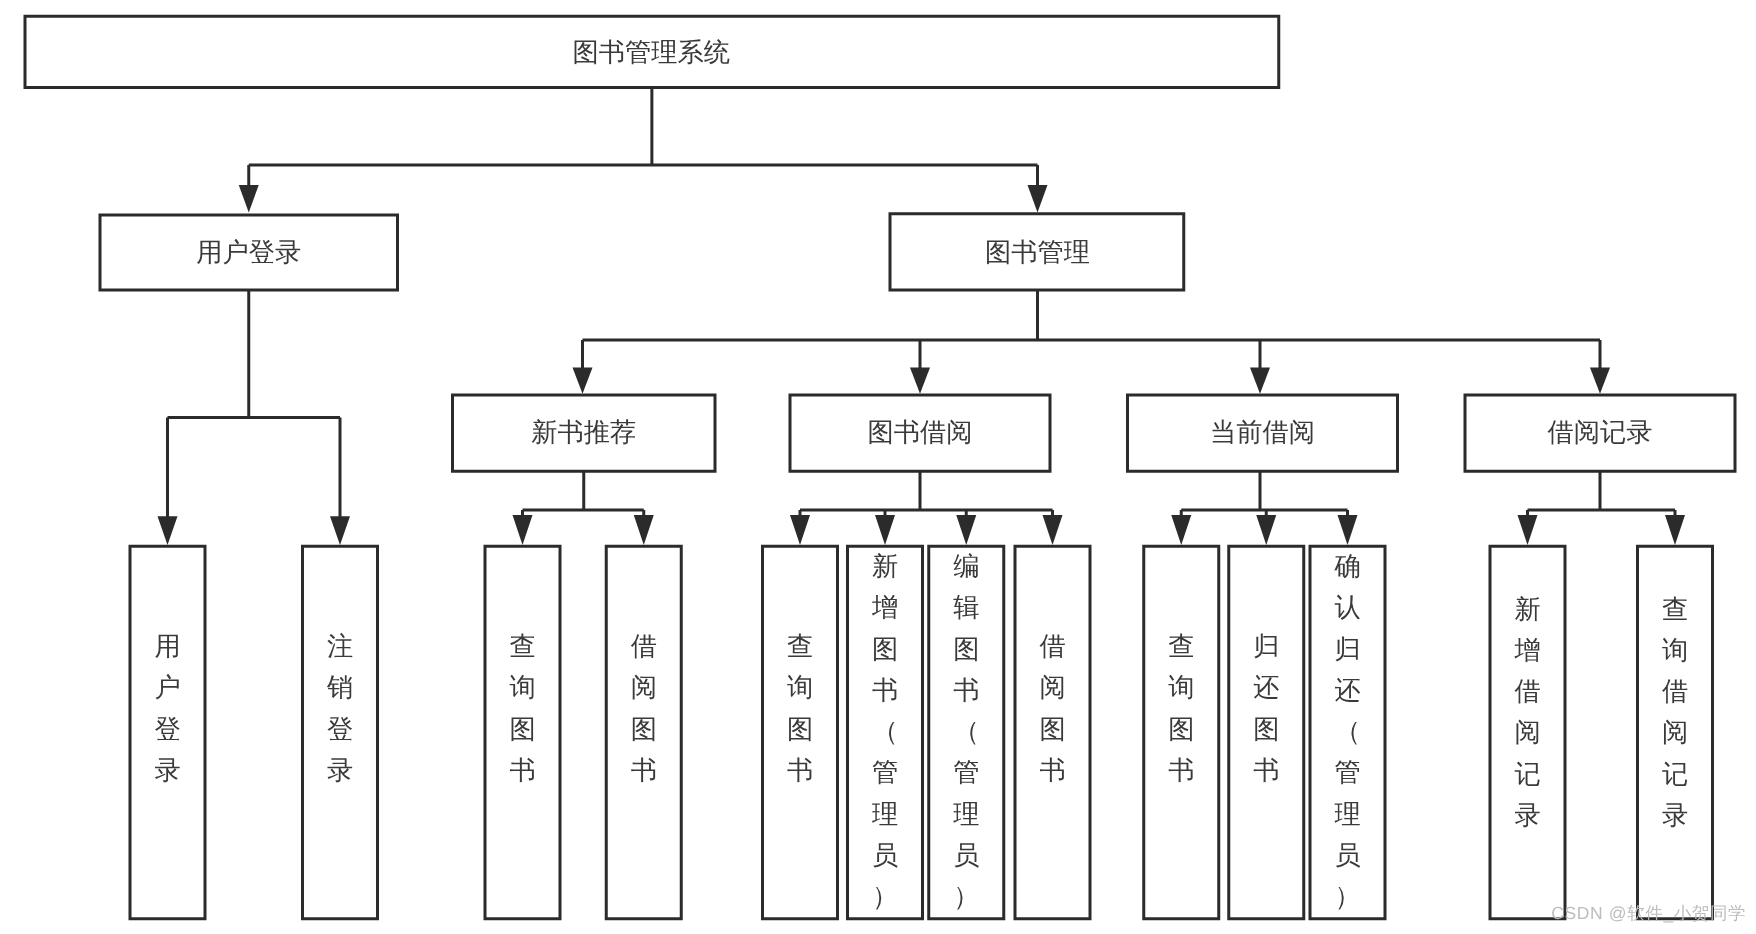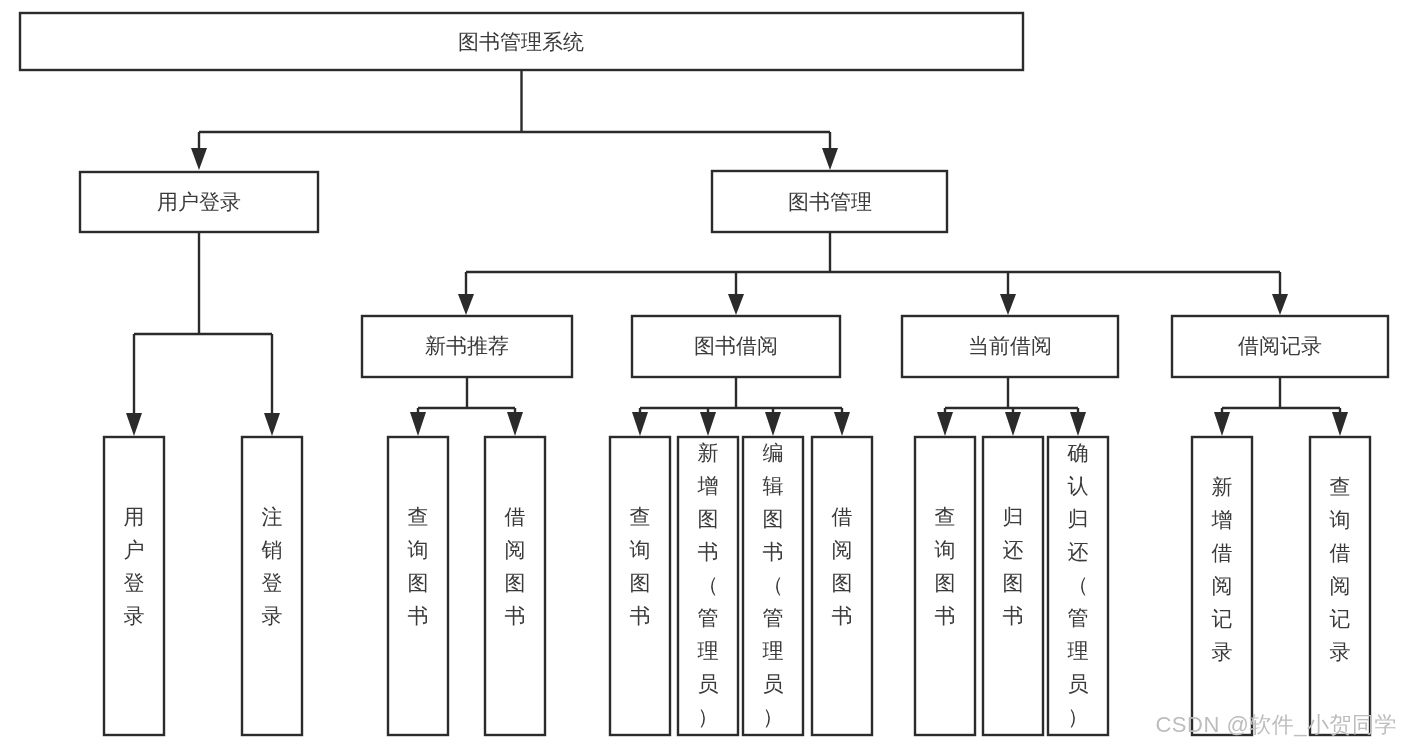--- a/index.html
+++ b/index.html
@@ -52,21 +52,21 @@
     font-family: "Liberation Sans", "DejaVu Sans", sans-serif;
     font-size: 21px;
     fill: #3a3a3a;
     text-anchor: middle;
   }
   .watermark-text {
     position: absolute;
     right: 8px;
     bottom: 7px;
     font-family: "Liberation Sans", "DejaVu Sans", sans-serif;
-    font-size: 22px;
+    font-size: 14px;
     color: #bdbdbd;
     letter-spacing: 0.5px;
     white-space: nowrap;
     user-select: none;
   }
 </style>
 </head>
 <body>
 
 <div id="diagram-root">

